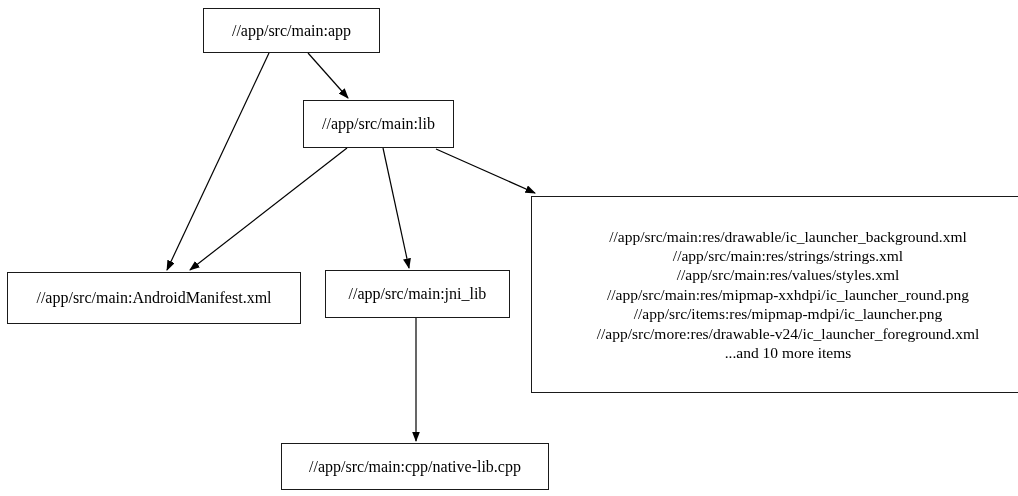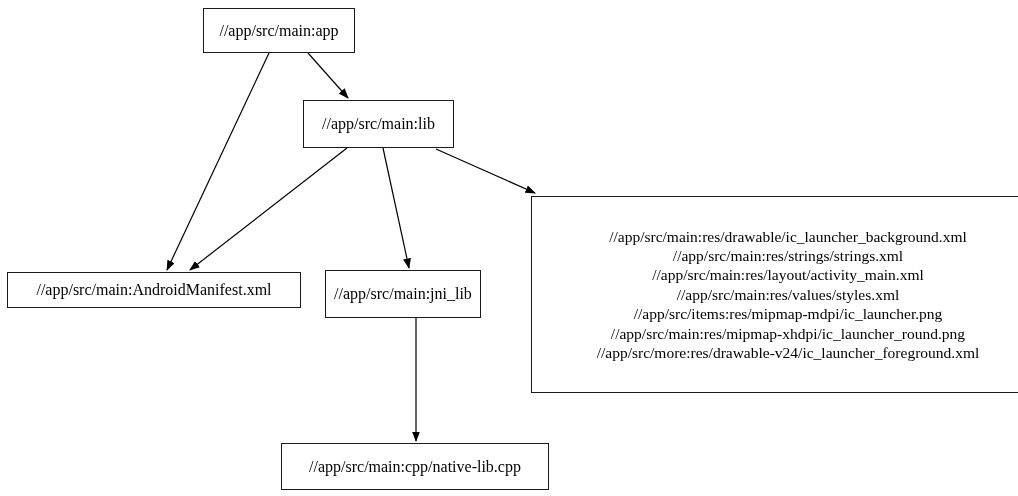--- a/index.html
+++ b/index.html
@@ -36,24 +36,24 @@
     line-height: 1.2;
     white-space: nowrap;
     box-sizing: border-box;
   }
   .node.multiline {
     flex-direction: column;
     font-size: 15.5px;
     line-height: 19.4px;
     justify-content: center;
   }
-  #node-app        { left: 203px; top: 8px;   width: 152px; height: 45px; }
+  #node-app        { left: 203px; top: 8px;   width: 177px; height: 45px; }
   #node-lib        { left: 303px; top: 100px; width: 151px; height: 48px; align-items: center; }
-  #node-manifest   { left: 7px;   top: 272px; width: 294px; height: 36px; }
-  #node-jni-lib    { left: 325px; top: 270px; width: 156px; height: 48px; }
+  #node-manifest   { left: 7px;   top: 272px; width: 294px; height: 52px; }
+  #node-jni-lib    { left: 325px; top: 270px; width: 185px; height: 48px; }
   #node-resources  { left: 531px; top: 196px; width: 514px; height: 197px; }
   #node-native-lib { left: 281px; top: 443px; width: 268px; height: 47px; }
   .res-line {
     white-space: nowrap;
   }
 </style>
 </head>
 <body>
 
 <div id="canvas">
@@ -84,24 +84,24 @@
     <span>//app/src/main:AndroidManifest.xml</span>
   </div>
 
   <div class="node" id="node-jni-lib">
     <span>//app/src/main:jni_lib</span>
   </div>
 
   <div class="node multiline" id="node-resources">
     <div class="res-line">//app/src/main:res/drawable/ic_launcher_background.xml</div>
     <div class="res-line">//app/src/main:res/strings/strings.xml</div>
-    <div class="res-line">//app/src/main:res/layout/activity_main.xml</div>
     <div class="res-line">//app/src/main:res/values/styles.xml</div>
+    <div class="res-line">//app/src/main:res/mipmap-xxhdpi/ic_launcher_round.png</div>
     <div class="res-line">//app/src/items:res/mipmap-mdpi/ic_launcher.png</div>
-    <div class="res-line">//app/src/main:res/mipmap-xhdpi/ic_launcher_round.png</div>
     <div class="res-line">//app/src/more:res/drawable-v24/ic_launcher_foreground.xml</div>
+    <div class="res-line">...and 10 more items</div>
   </div>
 
   <div class="node" id="node-native-lib">
     <span>//app/src/main:cpp/native-lib.cpp</span>
   </div>
 
 </div>
 
 </body></html>

